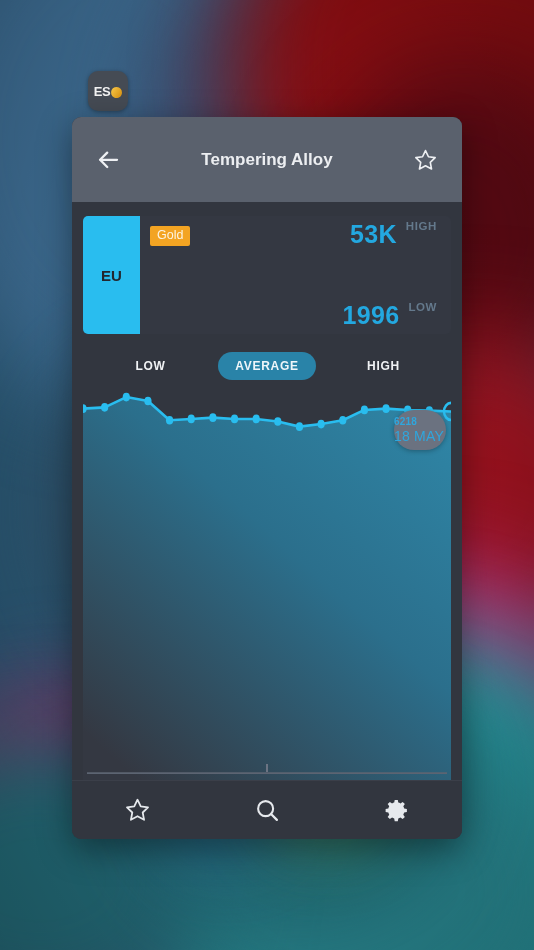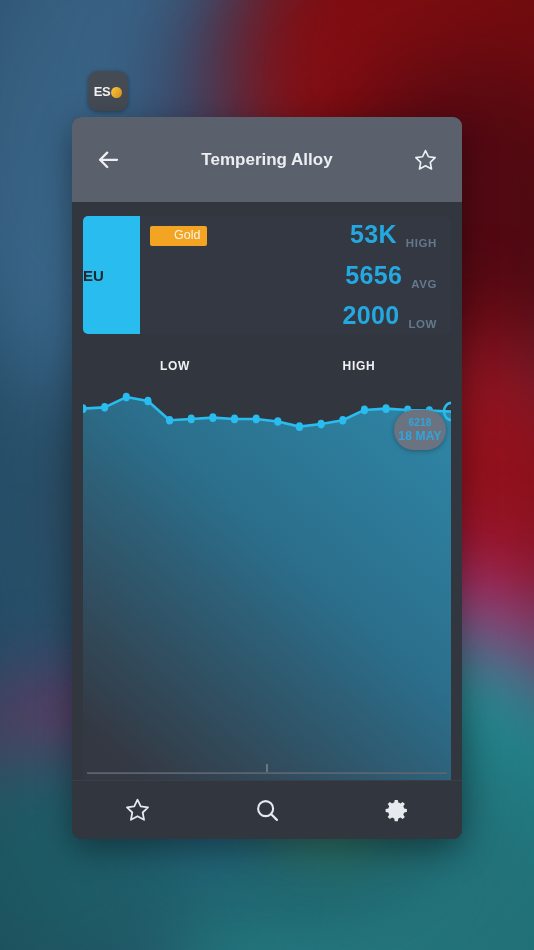--- a/index.html
+++ b/index.html
@@ -152,55 +152,55 @@
   #region-tabs {
     width: 57px;
     display: flex;
     flex-direction: column;
     flex: none;
   }
   .region-tab {
     flex: 1;
     display: flex;
     align-items: center;
-    justify-content: flex-start;
+    justify-content: center;
     font-size: 15px;
     font-weight: bold;
     cursor: pointer;
   }
   .region-tab.eu { background: #29bdef; color: #23272e; }
   .region-tab.na { background: #9c4450; color: #2a2226; }
 
   #price-body {
     flex: 1;
     position: relative;
     padding: 9px 14px 9px 10px;
   }
   #commodity-badge {
     display: inline-block;
     background: #f3a423;
     color: #fdf4e2;
     font-size: 12.5px;
-    padding: 3px 7px 4px 24px;
+    padding: 3px 7px 4px 7px;
     border-radius: 2px;
     line-height: 1;
   }
   #price-rows {
     position: absolute;
     right: 14px;
     top: 4px;
     bottom: 4px;
     display: flex;
     flex-direction: column;
     justify-content: space-between;
     align-items: flex-end;
   }
   .price-row {
     display: flex;
-    align-items: flex-end;
+    align-items: flex-start;
     gap: 9px;
     margin-left: 40px;
   }
   .price-value {
     font-size: 25px;
     font-weight: bold;
     color: #23a8e0;
     letter-spacing: .3px;
   }
   .price-label {
@@ -261,34 +261,34 @@
   #chart-tooltip {
     position: absolute;
     right: 5px;
     top: 22px;
     width: 52px;
     height: 40px;
     border-radius: 22px;
     background: #6b7280;
     display: flex;
     flex-direction: column;
-    align-items: center;
+    align-items: flex-start;
     justify-content: center;
     gap: 1px;
     box-shadow: 0 1px 5px rgba(0,0,0,.3);
   }
   .tip-value {
     font-size: 10px;
     font-weight: bold;
     color: #2fa6dd;
     letter-spacing: .2px;
   }
   .tip-date {
-    font-size: 12px;
-    font-weight: bold;
+    font-size: 14px;
+    font-weight: normal;
     color: #2fa6dd;
     letter-spacing: .2px;
   }
 
   
   #bottom-nav {
     height: 58px;
     background: #32363f;
     display: flex;
     align-items: center;
@@ -358,35 +358,32 @@
       </div>
     </div>
     <div id="price-body">
       <span id="commodity-badge">Gold</span>
       <div id="price-rows">
         <div class="price-row">
           <span class="price-value">53K</span>
           <span class="price-label">HIGH</span>
         </div>
         <div class="price-row">
-          <span class="price-value">5656</span>
-          <span class="price-label">AVG</span>
-        </div>
-        <div class="price-row">
-          <span class="price-value">2000</span>
+          <span class="price-value">1996</span>
           <span class="price-label">LOW</span>
         </div>
       </div>
     </div>
   </div>
 
   <div id="chart-section">
 
     <div id="segmented-control">
       <div class="seg-item">LOW</div>
+      <div class="seg-item active">AVERAGE</div>
       <div class="seg-item">HIGH</div>
     </div>
 
     <div id="chart-area">
       <svg id="chart-svg" viewBox="0 0 368 345" preserveAspectRatio="none">
         <defs>
           <linearGradient id="areaFill" x1="1" y1="0" x2="0.15" y2="1">
             <stop offset="0%" stop-color="#2f87a8"></stop>
             <stop offset="45%" stop-color="#2b6f8c"></stop>
             <stop offset="100%" stop-color="#343842"></stop>

